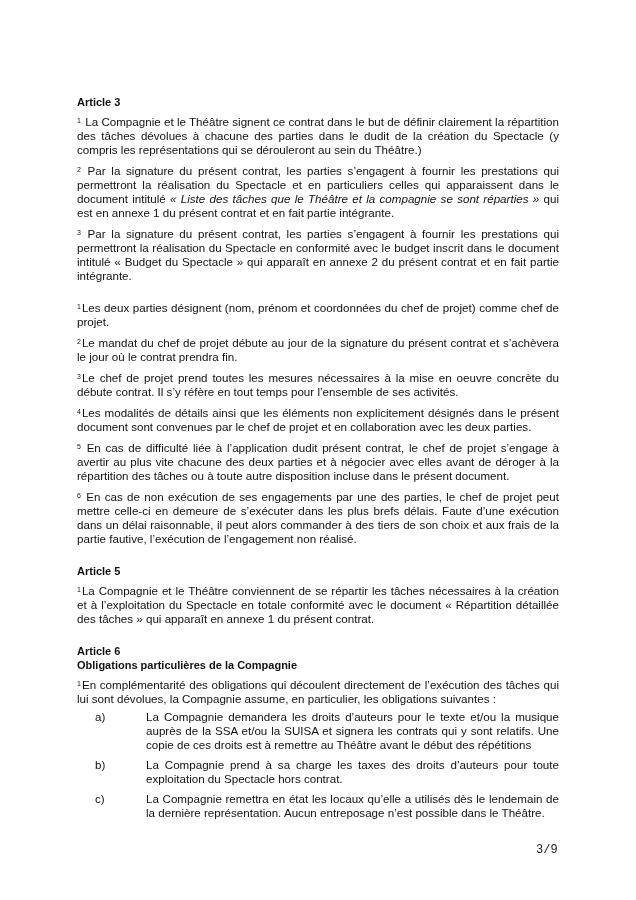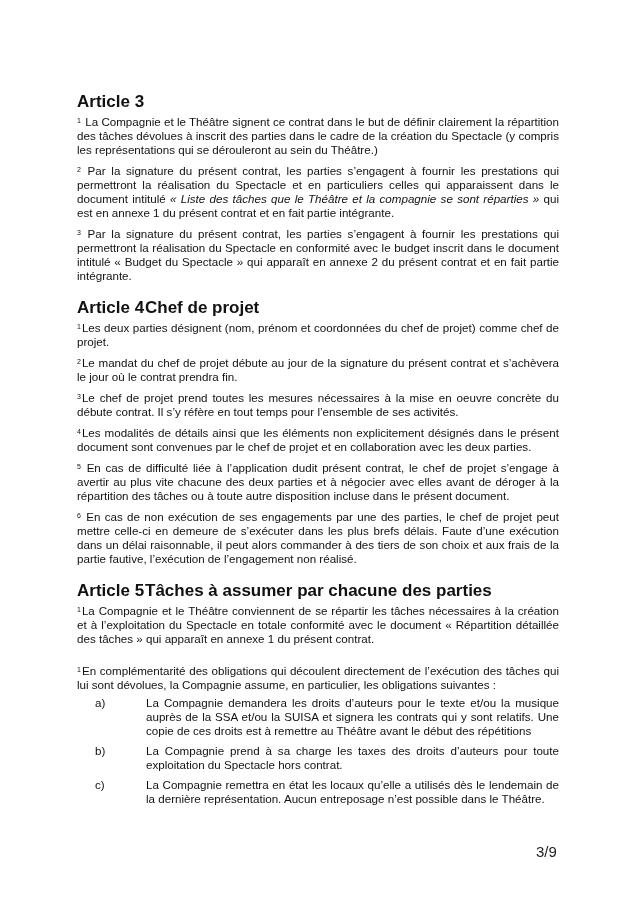--- a/index.html
+++ b/index.html
@@ -1,69 +1,68 @@
 <!DOCTYPE html>
 <html><head>
 <meta charset="utf-8">
 <style>
   html, body { margin: 0; padding: 0; background: #ffffff; }
   body { width: 636px; height: 900px; position: relative; overflow: hidden; }
   .page {
     position: absolute; left: 77px; top: 95px; width: 482px;
     font-family: "Liberation Sans", sans-serif; font-size: 11.6px; line-height: 14px; color: #111;
   }
-  .art-head { font-weight: bold; font-size: 17px; margin: 0 0 6px 0; display: flex; }
+  .art-head { font-weight: bold; font-size: 11px; margin: 0 0 6px 0; display: flex; flex-direction: column; }
   .art-num { width: 68px; display: inline-block; }
   .para { text-align: justify; margin: 0 0 7px 0; }
   .para sup { font-size: 7px; vertical-align: top; position: relative; top: -1px; margin-right: 1px; }
   .article { margin-bottom: 18px; }
   .article.a5 { }
   .list { margin: 0; padding: 0; list-style: none; }
   .list li { display: flex; margin: 0 0 6px 0; }
   .list .lbl { width: 20px; margin-left: 18px; flex: none; }
   .list .txt { flex: 1; text-align: justify; margin-left: 31px; }
   em { font-style: italic; }
-  .page-number { position: absolute; left: 536px; top: 843px; font-family: Liberation Sans, sans-serif; font-size: 15px; color: #222; }
+  .page-number { position: absolute; left: 536px; top: 843px; font-family: Liberation Mono, monospace; font-size: 12px; color: #222; }
 </style>
 </head>
 <body>
 
 <div class="page">
 
   <section class="article">
     <div class="art-head">
       <span class="art-num">Article 3</span>
     </div>
-    <p class="para"><sup>1</sup> <span>La Compagnie et le Théâtre signent ce contrat dans le but de définir clairement la répartition des tâches dévolues à inscrit des parties dans le cadre de la création du Spectacle (y compris les représentations qui se dérouleront au sein du Théâtre.)</span></p>
+    <p class="para"><sup>1</sup> <span>La Compagnie et le Théâtre signent ce contrat dans le but de définir clairement la répartition des tâches dévolues à chacune des parties dans le dudit de la création du Spectacle (y compris les représentations qui se dérouleront au sein du Théâtre.)</span></p>
     <p class="para"><sup>2</sup> <span>Par la signature du présent contrat, les parties s’engagent à fournir les prestations qui permettront la réalisation du Spectacle et en particuliers celles qui apparaissent dans le document intitulé </span><em>« Liste des tâches que le Théâtre et la compagnie se sont réparties »</em><span> qui est en annexe 1 du présent contrat et en fait partie intégrante.</span></p>
     <p class="para"><sup>3</sup> <span>Par la signature du présent contrat, les parties s’engagent à fournir les prestations qui permettront la réalisation du Spectacle en conformité avec le budget inscrit dans le document intitulé « Budget du Spectacle » qui apparaît en annexe 2 du présent contrat et en fait partie intégrante.</span></p>
   </section>
 
   <section class="article">
-    <div class="art-head">
-      <span class="art-num">Article 4</span>
-      <span>Chef de projet</span>
-    </div>
     <p class="para"><sup>1</sup><span>Les deux parties désignent (nom, prénom et coordonnées du chef de projet) comme chef de projet.</span></p>
     <p class="para"><sup>2</sup><span>Le mandat du chef de projet débute au jour de la signature du présent contrat et s’achèvera le jour où le contrat prendra fin.</span></p>
     <p class="para"><sup>3</sup><span>Le chef de projet prend toutes les mesures nécessaires à la mise en oeuvre concrète du débute contrat. Il s’y réfère en tout temps pour l’ensemble de ses activités.</span></p>
     <p class="para"><sup>4</sup><span>Les modalités de détails ainsi que les éléments non explicitement désignés dans le présent document sont convenues par le chef de projet et en collaboration avec les deux parties.</span></p>
     <p class="para"><sup>5</sup> <span>En cas de difficulté liée à l’application dudit présent contrat, le chef de projet s’engage à avertir au plus vite chacune des deux parties et à négocier avec elles avant de déroger à la répartition des tâches ou à toute autre disposition incluse dans le présent document.</span></p>
     <p class="para"><sup>6</sup> <span>En cas de non exécution de ses engagements par une des parties, le chef de projet peut mettre celle-ci en demeure de s’exécuter dans les plus brefs délais. Faute d’une exécution dans un délai raisonnable, il peut alors commander à des tiers de son choix et aux frais de la partie fautive, l’exécution de l’engagement non réalisé.</span></p>
   </section>
 
   <section class="article a5">
     <div class="art-head">
       <span class="art-num">Article 5</span>
-      <span>Tâches à assumer par chacune des parties</span>
     </div>
     <p class="para"><sup>1</sup><span>La Compagnie et le Théâtre conviennent de se répartir les tâches nécessaires à la création et à l’exploitation du Spectacle en totale conformité avec le document « Répartition détaillée des tâches » qui apparaît en annexe 1 du présent contrat.</span></p>
   </section>
 
   <section class="article">
+    <div class="art-head">
+      <span class="art-num">Article 6</span>
+      <span>Obligations particulières de la Compagnie</span>
+    </div>
     <p class="para" style="margin-bottom:4px"><sup>1</sup><span>En complémentarité des obligations qui découlent directement de l’exécution des tâches qui lui sont dévolues, la Compagnie assume, en particulier, les obligations suivantes :</span></p>
     <ul class="list">
       <li>
         <span class="lbl">a)</span>
         <span class="txt">La Compagnie demandera les droits d’auteurs pour le texte et/ou la musique auprès de la SSA et/ou la SUISA et signera les contrats qui y sont relatifs. Une copie de ces droits est à remettre au Théâtre avant le début des répétitions</span>
       </li>
       <li>
         <span class="lbl">b)</span>
         <span class="txt">La Compagnie prend à sa charge les taxes des droits d’auteurs pour toute exploitation du Spectacle hors contrat.</span>
       </li>

